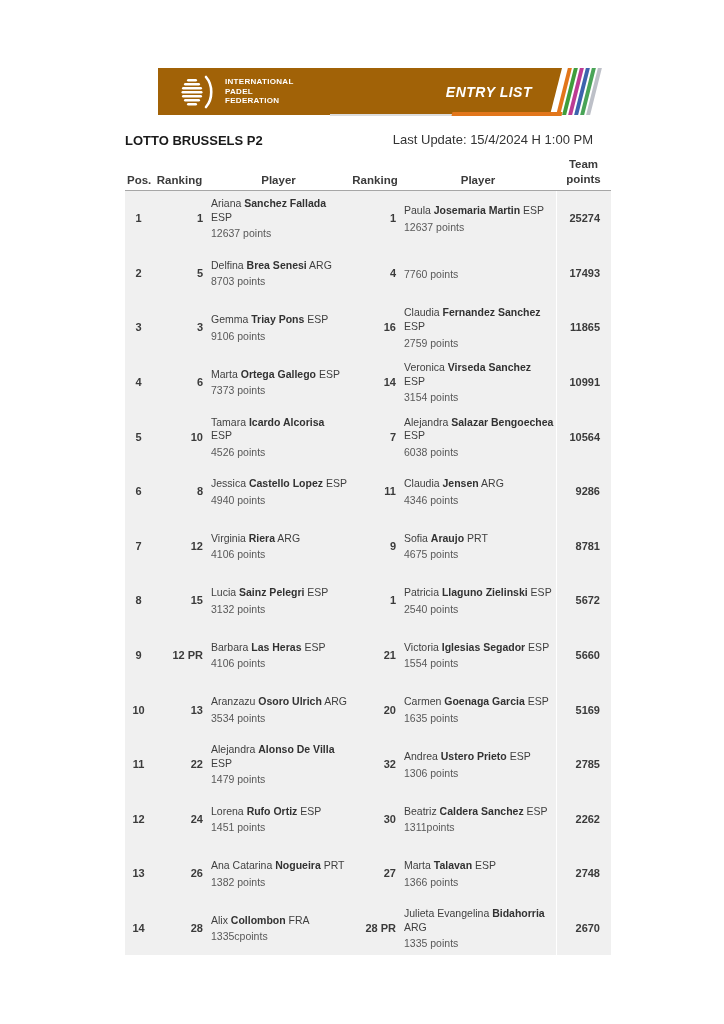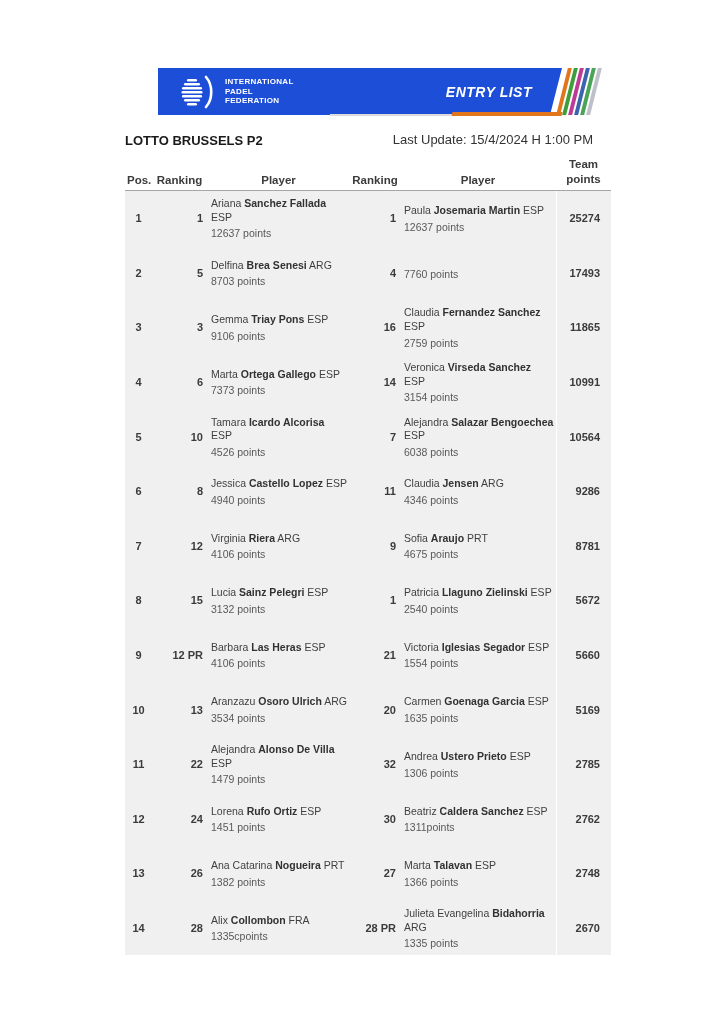--- a/index.html
+++ b/index.html
@@ -48,21 +48,21 @@
   .pname { font-size:10.5px; color:#3f3f3f; line-height:1.3; }
   .pname b { color:#323232; }
   .ppts  { font-size:10.5px; color:#595959; margin-top:3px; }
   .team  { text-align:right; padding-right:11px; font-weight:bold; font-size:11px; color:#3b3b3b; border-left:1px solid #ffffff; height:100%; display:flex; align-items:center; justify-content:flex-end; }
 </style>
 </head>
 <body>
 
 <div class="page">
 
-  <div class="banner" style="background: #1d4ed8;">
+  <div class="banner" style="background: #a16207;">
     <div class="logo">
       <svg width="38" height="34" viewBox="0 0 38 34">
         <g fill="#ffffff">
           <rect x="7" y="4" width="10" height="2.4" rx="1.2"></rect>
           <rect x="4" y="8" width="16" height="2.4" rx="1.2"></rect>
           <rect x="2" y="12" width="20" height="2.4" rx="1.2"></rect>
           <rect x="1.5" y="16" width="21" height="2.4" rx="1.2"></rect>
           <rect x="2" y="20" width="20" height="2.4" rx="1.2"></rect>
           <rect x="4" y="24" width="16" height="2.4" rx="1.2"></rect>
           <rect x="7" y="28" width="10" height="2.4" rx="1.2"></rect>
@@ -259,21 +259,21 @@
           <div class="rank">24</div>
           <div class="player">
             <div class="pname"><span>Lorena </span><b>Rufo Ortiz</b><span> ESP</span></div>
             <div class="ppts">1451 points</div>
           </div>
           <div class="rank">30</div>
           <div class="player">
             <div class="pname"><span>Beatriz </span><b>Caldera Sanchez</b><span> ESP</span></div>
             <div class="ppts">1311points</div>
           </div>
-          <div class="team">2762</div>
+          <div class="team">2262</div>
         </div>
         <div class="row grid-cols">
           <div class="pos">13</div>
           <div class="rank">26</div>
           <div class="player">
             <div class="pname"><span>Ana Catarina </span><b>Nogueira</b><span> PRT</span></div>
             <div class="ppts">1382 points</div>
           </div>
           <div class="rank">27</div>
           <div class="player">

